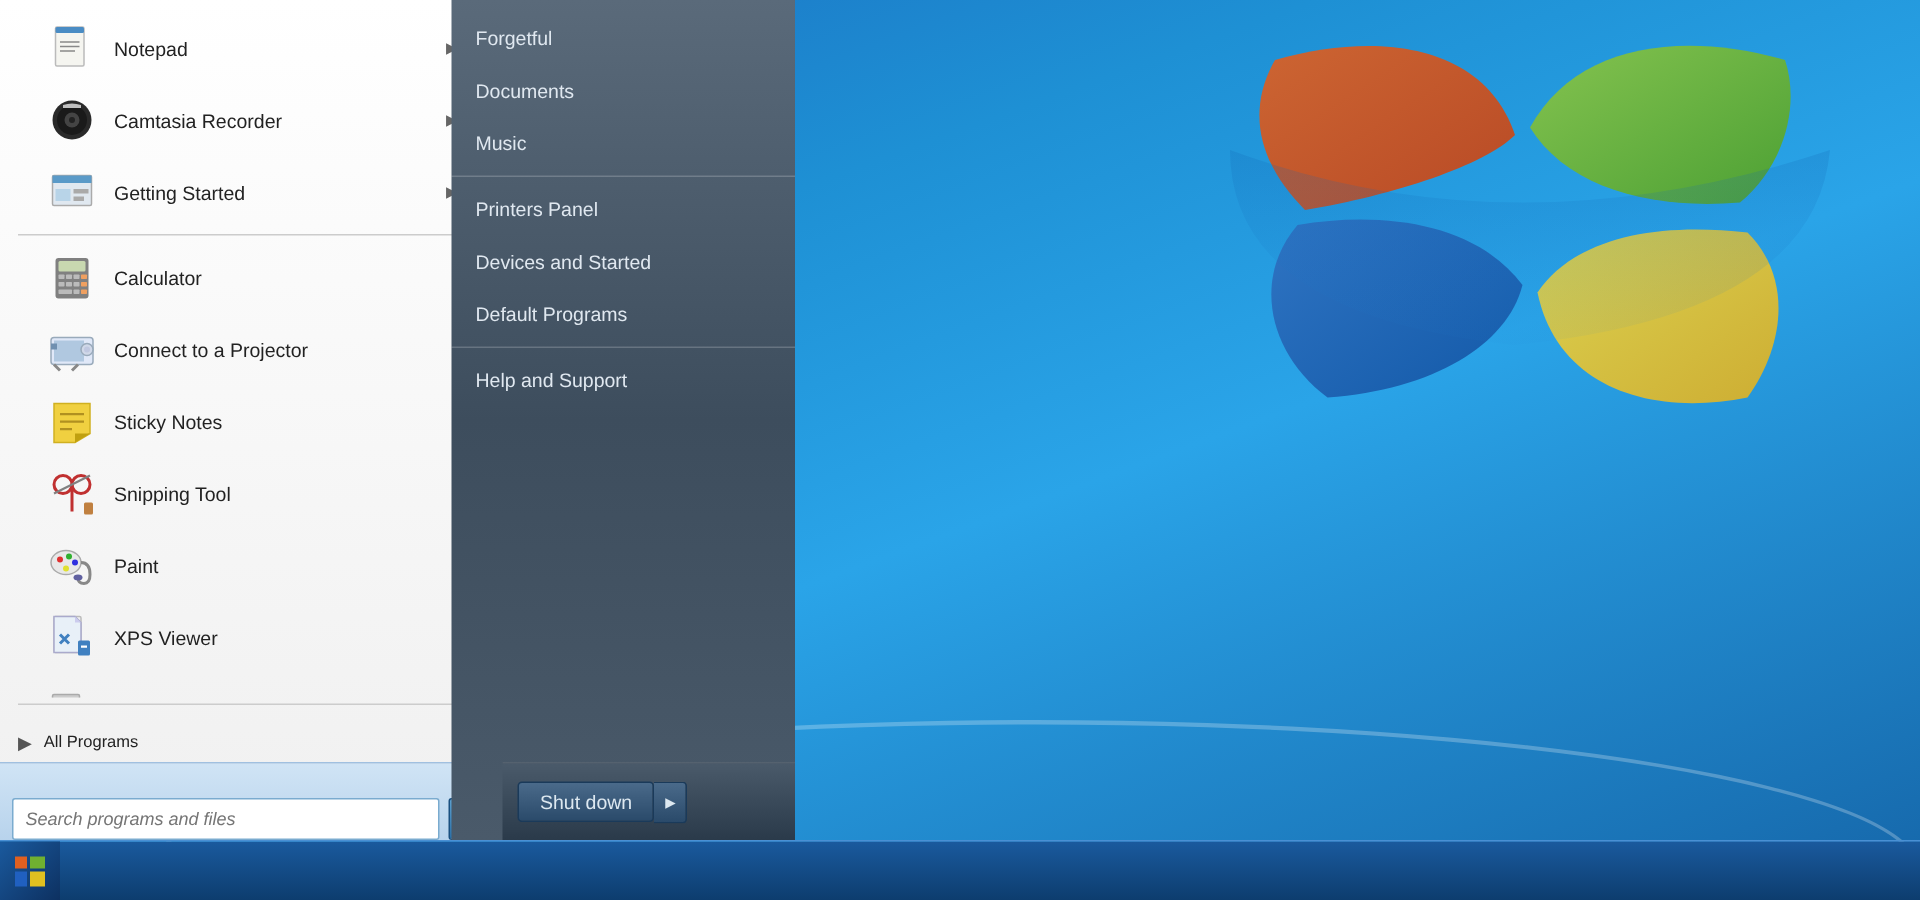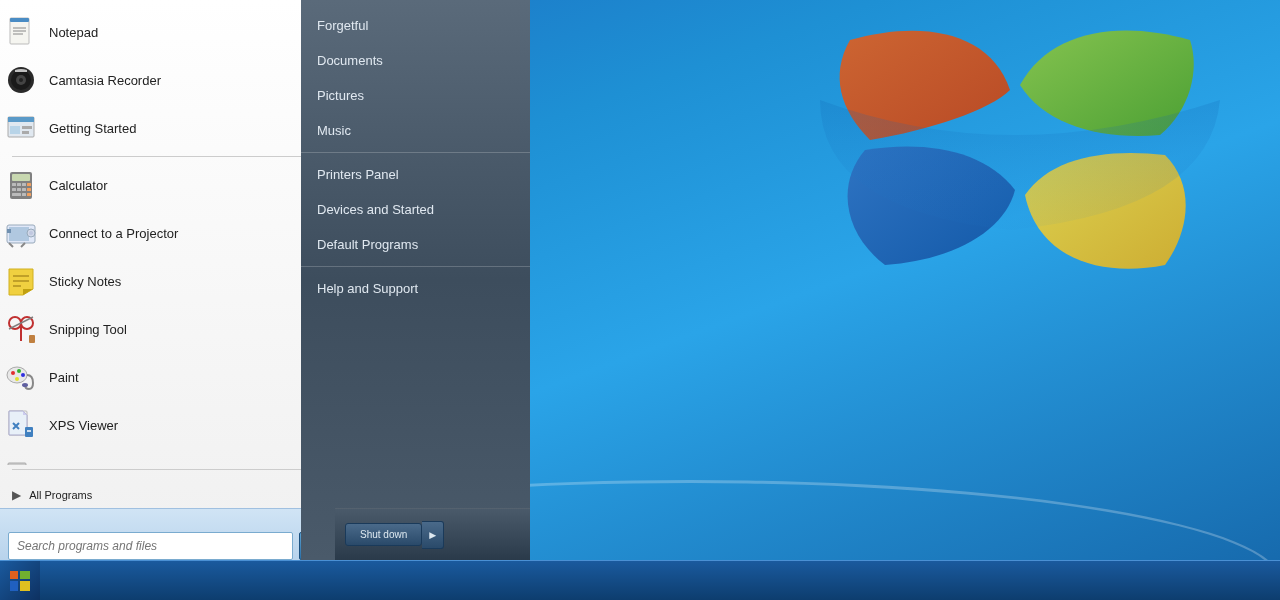--- a/index.html
+++ b/index.html
@@ -53,21 +53,21 @@
 
     .left-panel-top {
       height: calc(100% - 95px);
       overflow: hidden;
       padding: 8px 0;
     }
 
     .menu-item {
       display: flex;
       align-items: center;
-      padding: 6px 3px;
+      padding: 6px 30px;
       cursor: pointer;
       min-height: 48px;
     }
 
     .menu-item-icon {
       width: 36px;
       height: 36px;
       margin-right: 10px;
       flex-shrink: 0;
       display: flex;
@@ -206,21 +206,21 @@
 
     .shutdown-btn {
       display: flex;
       align-items: center;
       background: linear-gradient(180deg, #4a6a8a 0%, #2a4a6a 100%);
       border: 1px solid #1a3a5a;
       border-radius: 3px;
       padding: 5px 14px;
       cursor: pointer;
       color: #dde8f0;
-      font-size: 10px;
+      font-size: 13px;
       text-align: right;
     }
 
     .shutdown-arrow-btn {
       background: linear-gradient(180deg, #4a6a8a 0%, #2a4a6a 100%);
       border: 1px solid #1a3a5a;
       border-left: none;
       border-radius: 0 3px 3px 0;
       width: 22px;
       height: 28px;
@@ -475,23 +475,20 @@
     <div class="right-panel">
 
       <div class="right-item">
         <span>Forgetful</span>
       </div>
 
       <div class="right-item">
         <span>Documents</span>
       </div>
 
-      <div class="right-item">
-        <span>Pictures</span>
-      </div>
 
       <div class="right-item">
         <span>Music</span>
       </div>
 
       <div class="right-separator"></div>
 
 
       <div class="right-item">
         <span>Printers Panel</span>

